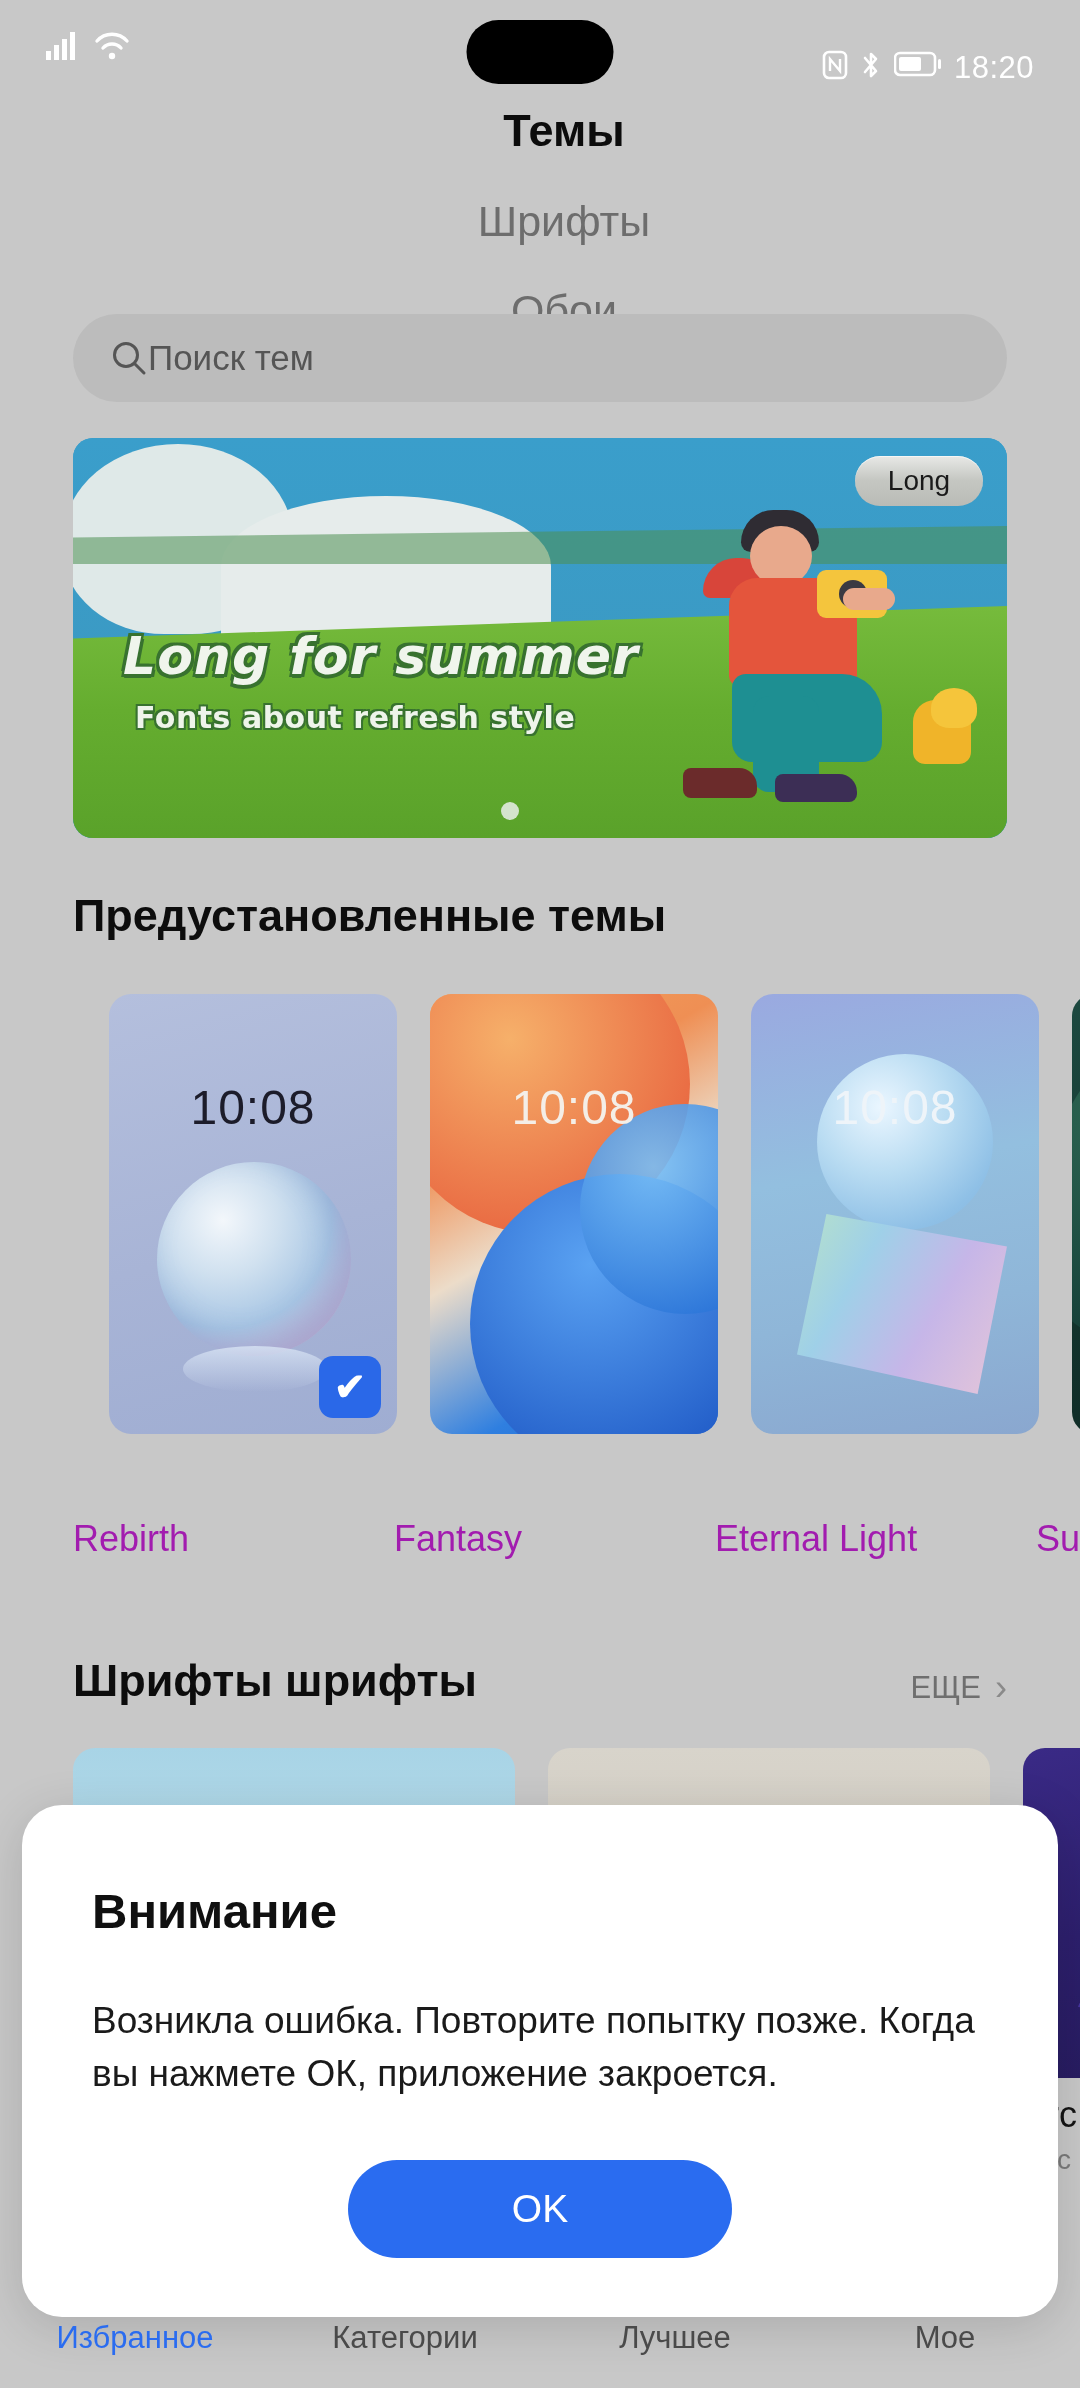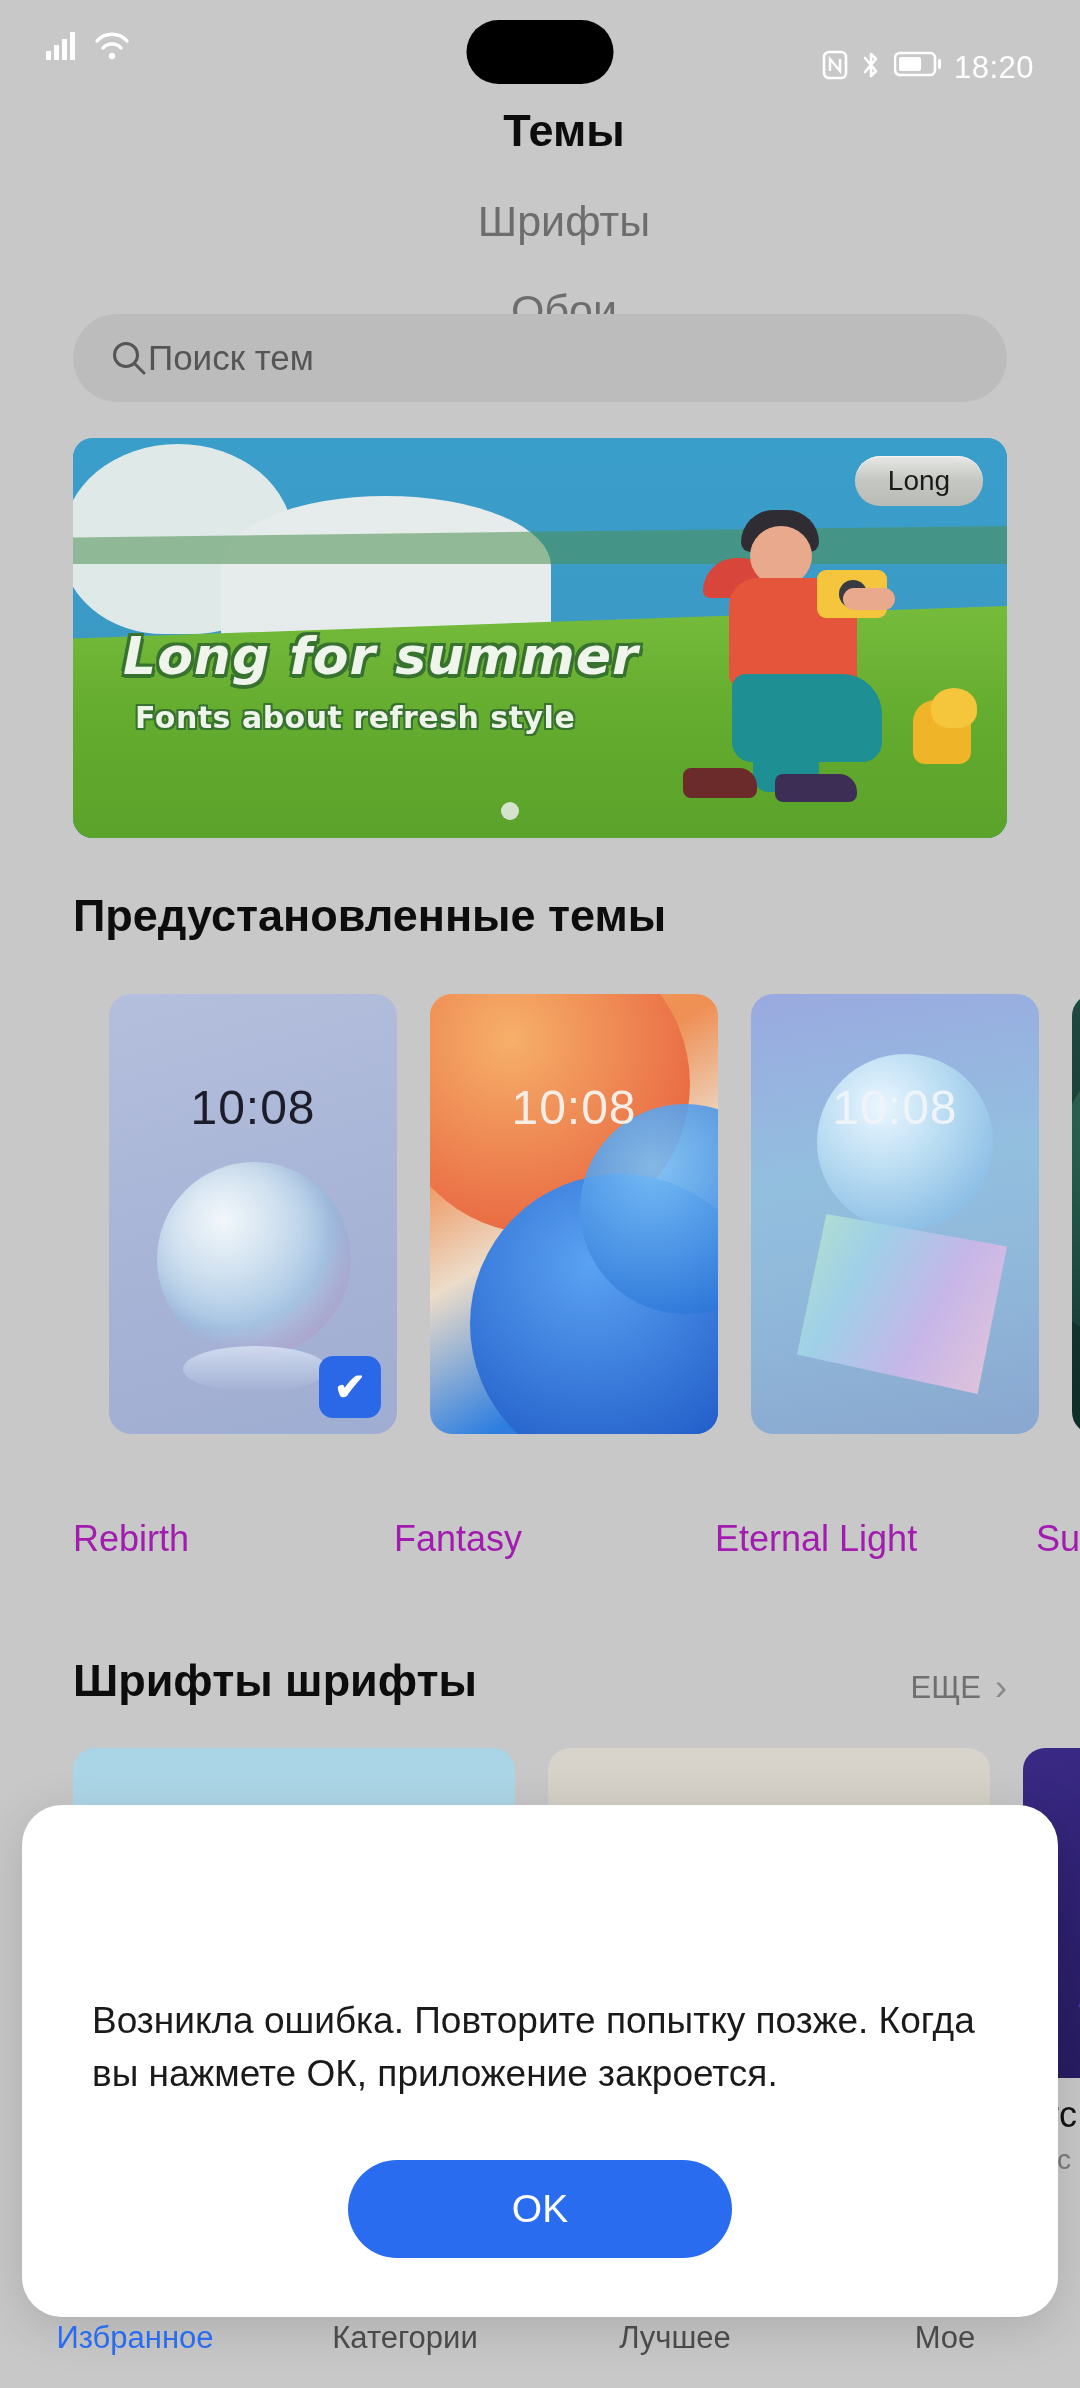--- a/index.html
+++ b/index.html
@@ -369,20 +369,21 @@
     <div class="font-card">
       <div class="font-thumb f3">
         <div class="f3-shape"></div>
       </div>
       <div class="font-name">Arc</div>
       <div class="font-price">Бес</div>
     </div>
   </div>
 
   <div id="dialog">
+    <div id="dialog-title">Внимание</div>
     <div id="dialog-body">Возникла ошибка. Повторите попытку позже. Когда вы нажмете ОК, приложение закроется.</div>
     <button id="ok-button">OK</button>
   </div>
 
   <div id="bottom-nav">
     <div class="nav-item active">Избранное</div>
     <div class="nav-item">Категории</div>
     <div class="nav-item">Лучшее</div>
     <div class="nav-item">Мое</div>
   </div>

